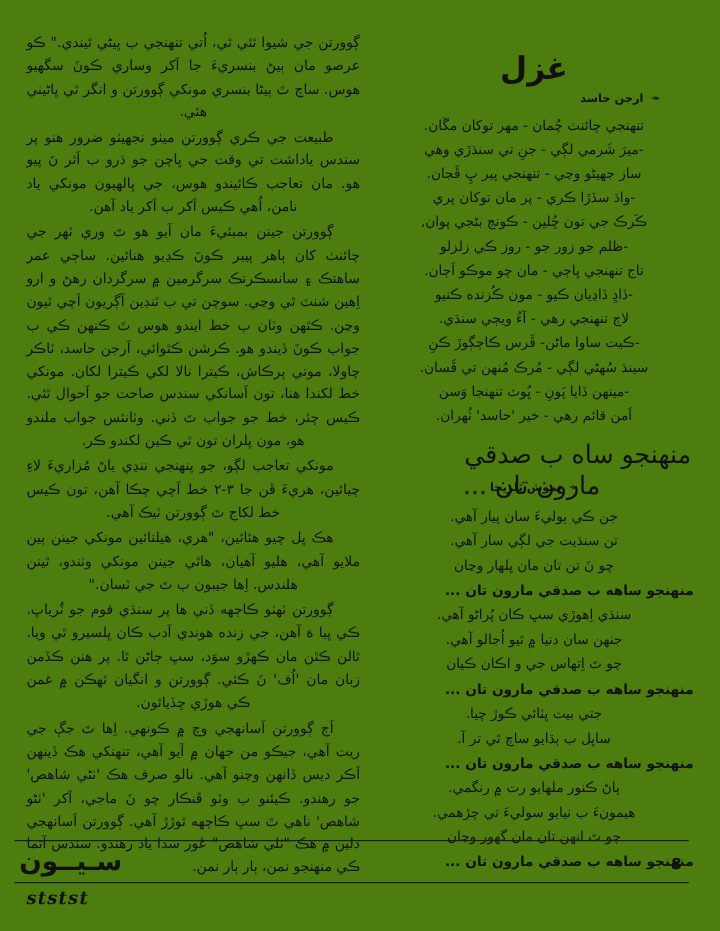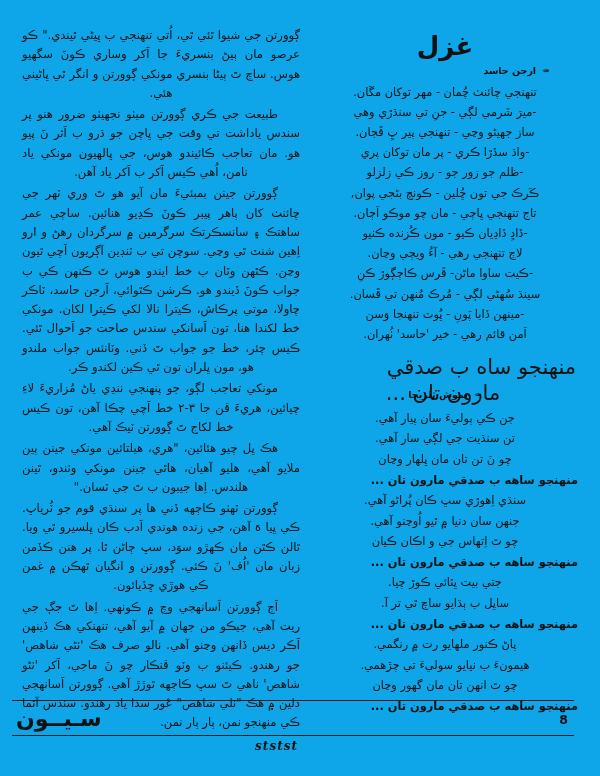--- a/index.html
+++ b/index.html
@@ -15,21 +15,21 @@
     overflow: hidden;
     font-family: "DejaVu Sans", "Liberation Sans", sans-serif;
     color: #111111;
   }
 
   .page {
     position: absolute;
     inset: 0;
     width: 600px;
     height: 776px;
-    background: #0ea5e9;
+    background: #4d7c0f;
   }
 
   
   .columns {
     position: absolute;
     top: 26px;
     left: 14px;
     right: 14px;
     bottom: 78px;
     display: flex;
@@ -50,21 +50,21 @@
     width: 280px;
     padding: 0 6px 0 4px;
   }
 
   
   .poem-title {
     text-align: center;
     font-size: 26px;
     font-weight: 700;
     line-height: 1.1;
-    margin: 6px 0 4px 0;
+    margin: 18px 0 4px 0;
     letter-spacing: 0.5px;
   }
 
   .poem-title-2 {
     text-align: right;
     font-size: 21px;
     font-weight: 400;
     line-height: 1.25;
     margin: 10px 0 0 0;
     padding-right: 4px;
@@ -133,24 +133,24 @@
     text-align: justify;
     text-align-last: center;
     margin: 0 0 2px 0;
     text-indent: 22px;
   }
   .para.no-indent { text-indent: 0; }
   .para.last-right { text-align-last: right; }
 
   
   .ornament {
-    font-size: 12px;
+    font-size: 15px;
     font-weight: 700;
     letter-spacing: 1px;
-    text-align: right;
+    text-align: left;
     direction: ltr;
     margin-top: 6px;
     padding-right: 2px;
     font-style: italic;
     font-family: "DejaVu Serif", "Liberation Serif", serif;
   }
 
   
   .footer {
     position: absolute;
@@ -221,25 +221,25 @@
       <div class="byline">
         <span class="pen-mark">✒</span>
         <span>ارجن حاسد</span>
       </div>
 
       <div class="verse-block">
         <p class="verse">تنهنجي چائنٺ چُمان - مهر توکان مڱان.</p>
         <p class="verse">-ميرَ شَرمي لڳي - جنِ تي سنڌڙي وهي</p>
         <p class="verse">ساز جهيڻو وڃي - تنهنجي پير ڀِ ڦَجان.</p>
         <p class="verse">-واڌ سڏڙا ڪري - پر مان توکان پري</p>
+        <p class="verse">ڪَرڪ جي تون ڇُلين - ڪونڄ بڻجي پوان,</p>
         <p class="verse">-ظلم جو زور جو  -  روز ڪي زلزلو</p>
-        <p class="verse">ڪَرڪ جي تون ڇُلين - ڪونڄ بڻجي پوان,</p>
         <p class="verse">تاج تنهنجي ڀاڄي - مان چو موڪو اَڄان.</p>
         <p class="verse">-ڏاڍِ ڏاڍيان ڪيو - مون ڪُزنده ڪنيو</p>
-        <p class="verse">لاڄ تنهنجي رهي - آءُ ويڄي وڃان.</p>
+        <p class="verse">لاڄ تنهنجي رهي - آءُ ويڄي سنڌي.</p>
         <p class="verse">-ڪيت ساوا ماڻن- ڦَرس ڪاڄڳوڙ ڪنِ</p>
         <p class="verse">سينڌ سُهڻي لڳي - مُرڪ مُنهن تي ڦَسان.</p>
         <p class="verse">-مينهن ڏايا پَونِ - ڀُوٽ تنهنجا وَسن</p>
         <p class="verse">اَمن قائم رهي - خير 'حاسد' ٺُهران.</p>
       </div>
 
       <h2 class="poem-title-2">
         <span>منهنجو ساه ب صدقي</span>
         <span class="line2">مارون تان ...</span>
       </h2>
@@ -248,21 +248,21 @@
         <span class="pen-mark">✒</span>
         <span>نموش ٿلريجا</span>
       </div>
 
       <div class="verse-block">
         <p class="verse-b">جن ڪي ٻوليءَ سان پيار آهي.</p>
         <p class="verse-b">تن سنڌيت جي لڳي سار آهي.</p>
         <p class="verse-b">چو نَ تن تان مان ڀلهار وڃان</p>
         <p class="verse-b refrain">منهنجو ساهه ب صدقي مارون تان ...</p>
         <p class="verse-b">سنڌي اِهوڙي سڀ ڪان پُراڻو آهي.</p>
-        <p class="verse-b">جنهن سان دنيا ۾ ٿيو اُوڃنو آهي.</p>
+        <p class="verse-b">جنهن سان دنيا ۾ ٿيو اُجالو آهي.</p>
         <p class="verse-b">چو تَ اِتهاس جي و اڪان ڪيان</p>
         <p class="verse-b refrain">منهنجو ساهه ب صدقي مارون تان ...</p>
         <p class="verse-b">جتي بيت ڀٽائي ڪوڙ چيا.</p>
         <p class="verse-b">ساڀل ب ٻڌايو ساچ ٿي تر آ.</p>
         <p class="verse-b refrain">منهنجو ساهه ب صدقي مارون تان ...</p>
         <p class="verse-b">پاڻ ڪنور ملهايو رت ۾ رنگمي.</p>
         <p class="verse-b">هيمونءَ ب نيايو سوليءَ تي چڙهمي.</p>
         <p class="verse-b">چو تَ انهن تان مان گهور وڃان</p>
         <p class="verse-b refrain">منهنجو ساهه ب صدقي مارون تان ...</p>
       </div>

